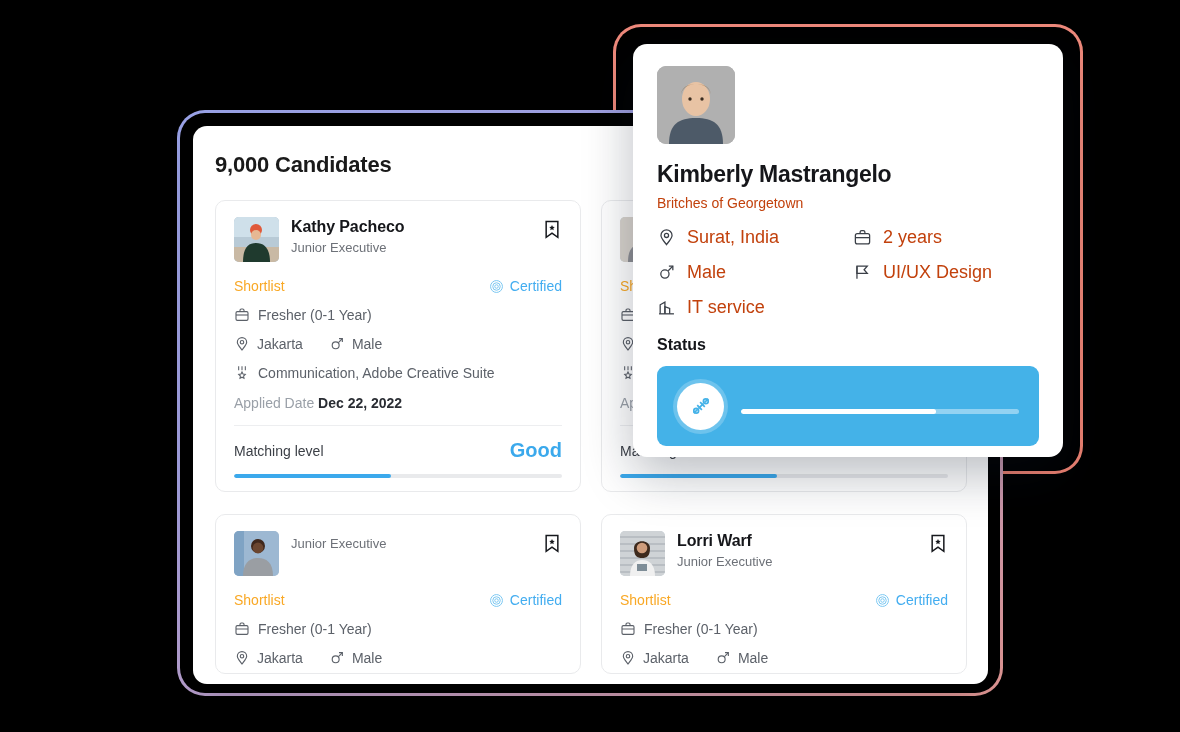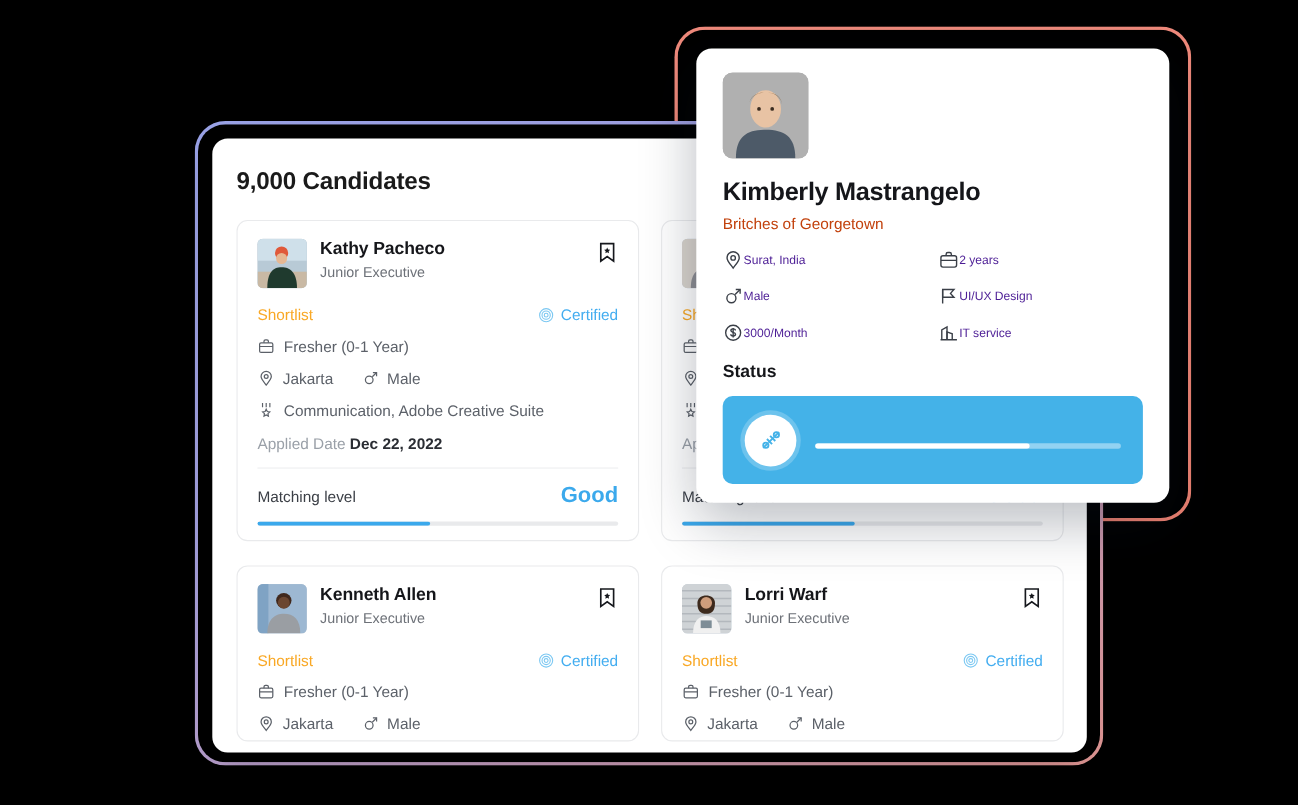--- a/index.html
+++ b/index.html
@@ -222,22 +222,23 @@
   .detail-grid {
     margin-top: 16px;
     display: grid;
     grid-template-columns: 1fr 1fr;
     row-gap: 14px;
     column-gap: 10px;
   }
   .detail-item {
     display: flex;
     align-items: center;
-    font-size: 11px;
-    color: #4c1d95;
+    gap: 11px;
+    font-size: 18px;
+    color: #c2410c;
   }
   .detail-status-label {
     margin-top: 18px;
     font-size: 16px;
     font-weight: bold;
     color: #15161a;
   }
   .matching-box {
     margin-top: 12px;
     background: #44b2e8;
@@ -494,21 +495,20 @@
           <div class="avatar">
             <svg viewBox="0 0 45 45">
               <rect width="45" height="45" fill="#9db8d2"></rect>
               <rect x="0" width="10" height="45" fill="#7fa3c4"></rect>
               <circle cx="24" cy="15" r="7" fill="#40281c"></circle>
               <circle cx="24" cy="17" r="5.4" fill="#6b4630"></circle>
               <path d="M9 45 C9 32 16 27 24 27 C33 27 39 32 39 45 Z" fill="#9a9ea3"></path>
             </svg>
           </div>
           <div class="cand-meta">
-            <div class="cand-name">Kenneth Allen</div>
             <div class="cand-role">Junior Executive</div>
           </div>
           <div class="bookmark-btn">
             <svg width="20" height="20" viewBox="0 0 24 24" fill="none" stroke="#16181d" stroke-width="1.8">
               <path d="M5 3 h14 v19 l-7 -5 l-7 5 Z"></path>
               <path d="M12 7.2 l1 2.1 l2.3 .3 l-1.7 1.6 l.4 2.3 l-2 -1.1 l-2 1.1 l.4 -2.3 l-1.7 -1.6 l2.3 -.3 Z" fill="#16181d" stroke="none"></path>
             </svg>
           </div>
         </div>
 
@@ -690,30 +690,20 @@
             <path d="M5 4 h13 l-4 4.5 l4 4.5 h-13 Z"></path>
             <path d="M5 4 v16"></path>
           </svg>
         </span>
         <span>UI/UX Design</span>
       </div>
 
       <div class="detail-item">
         <span class="icon">
           <svg width="19" height="19" viewBox="0 0 24 24" fill="none" stroke="#3a3f47" stroke-width="1.6">
-            <circle cx="12" cy="12" r="8.6"></circle>
-            <path d="M12 6.6v10.8"></path>
-            <path d="M14.6 9.4c0-1.2-1.2-1.9-2.6-1.9s-2.6.8-2.6 2 1.1 1.7 2.6 2 2.7.9 2.7 2.1-1.2 2-2.7 2-2.7-.8-2.7-2"></path>
-          </svg>
-        </span>
-        <span>3000/Month</span>
-      </div>
-      <div class="detail-item">
-        <span class="icon">
-          <svg width="19" height="19" viewBox="0 0 24 24" fill="none" stroke="#3a3f47" stroke-width="1.6">
             <path d="M4 20V8.6l6-3.4V20"></path>
             <path d="M10 20V11l6 2.2V20"></path>
             <path d="M2.6 20h18.8"></path>
           </svg>
         </span>
         <span>IT service</span>
       </div>
     </div>
 
     <div class="detail-status-label">Status</div>

